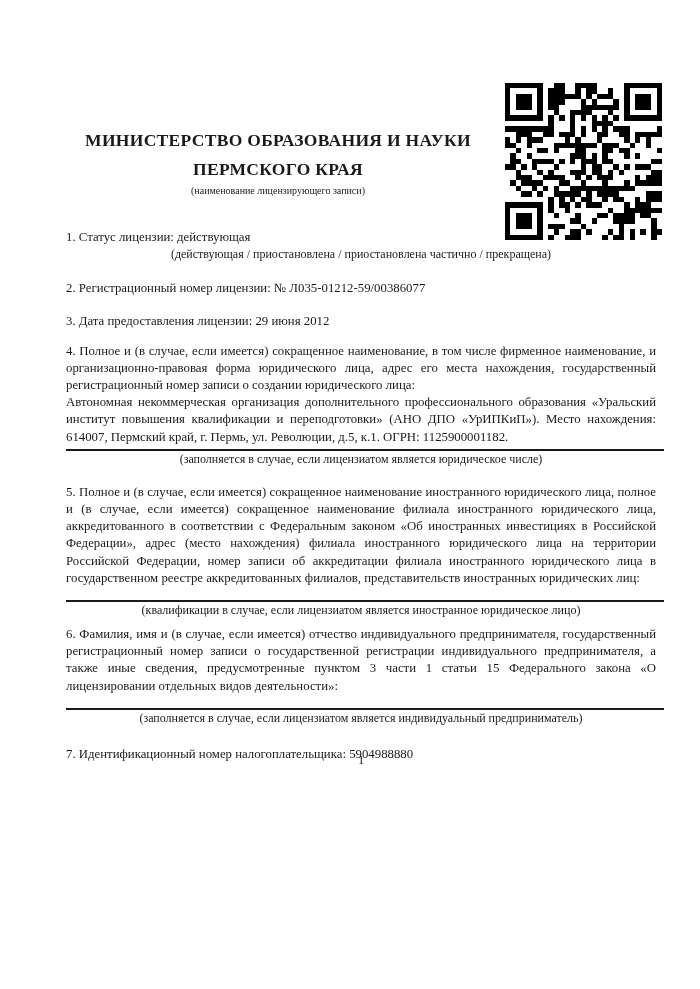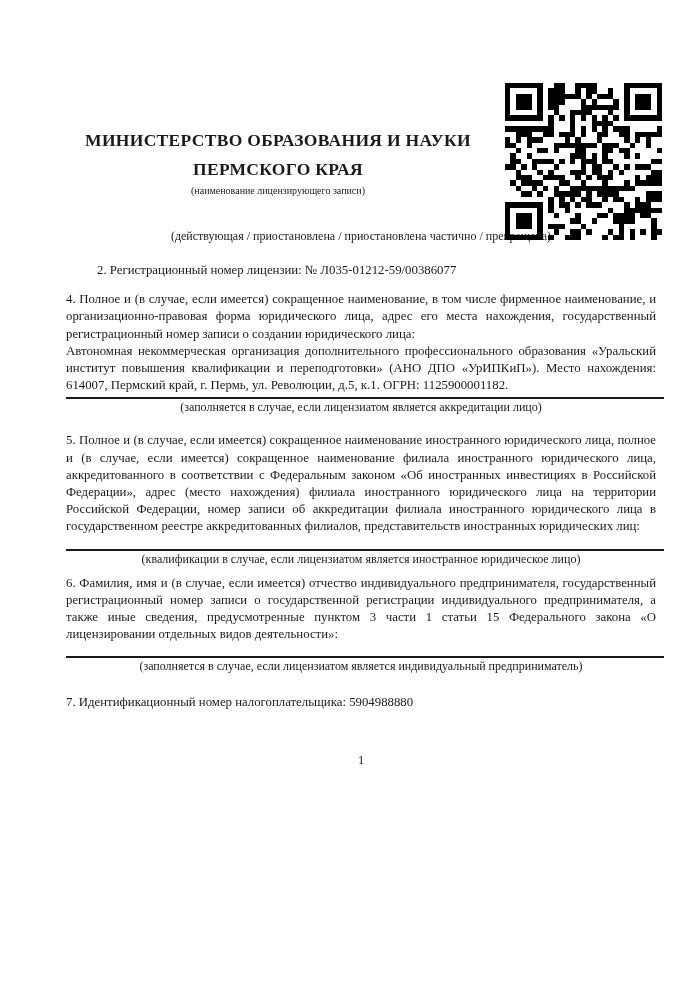--- a/index.html
+++ b/index.html
@@ -58,21 +58,21 @@
     line-height: 14px;
     text-align: center;
     margin-top: 1px;
   }
   .fill-line {
     border: none;
     border-top: 2px solid #1a1a1a;
     margin: 3px -8px 0 0;
   }
   #item-1 { margin-top: 31px; }
-  #item-2 { margin-top: 19px; margin-left: 31px; }
+  #item-2 { margin-top: 19px; }
   #item-3 { margin-top: 16px; }
   #item-4 { margin-top: 12px; font-family: Liberation Serif, serif; }
   #item-5 { margin-top: 18px; }
   #item-5 .fill-line { margin-top: 13px; }
   #item-6 { margin-top: 9px; }
   #item-6 .fill-line { margin-top: 13px; }
   #item-7 { margin-top: 21px; }
   .page-number {
     position: absolute;
     left: 66px;
@@ -509,33 +509,37 @@
       <rect x="13" y="28" width="1" height="1" fill="#000"></rect>
       <rect x="18" y="28" width="1" height="1" fill="#000"></rect>
       <rect x="20" y="28" width="1" height="1" fill="#000"></rect>
       <rect x="21" y="28" width="1" height="1" fill="#000"></rect>
       <rect x="23" y="28" width="1" height="1" fill="#000"></rect>
       <rect x="27" y="28" width="1" height="1" fill="#000"></rect>
     </svg>
 
 
   <div class="item" id="item-1">
+    <p>1. Статус лицензии: действующая</p>
     <div class="item-caption">(действующая / приостановлена / приостановлена частично / прекращена)</div>
   </div>
 
   <div class="item" id="item-2">
     <p>2. Регистрационный номер лицензии: № Л035-01212-59/00386077</p>
   </div>
 
+  <div class="item" id="item-3">
+    <p>3. Дата предоставления лицензии: 29 июня 2012</p>
+  </div>
 
   <div class="item" id="item-4">
     <p>4. Полное и (в случае, если имеется) сокращенное наименование, в том числе фирменное наименование, и организационно-правовая форма юридического лица, адрес его места нахождения, государственный регистрационный номер записи о создании юридического лица:</p>
     <p>Автономная некоммерческая организация дополнительного профессионального образования «Уральский институт повышения квалификации и переподготовки» (АНО ДПО «УрИПКиП»). Место нахождения: 614007, Пермский край, г. Пермь, ул. Революции, д.5, к.1. ОГРН: 1125900001182.</p>
     <hr class="fill-line">
-    <div class="item-caption">(заполняется в случае, если лицензиатом является аккредитации лицо)</div>
+    <div class="item-caption">(заполняется в случае, если лицензиатом является юридическое числе)</div>
   </div>
 
   <div class="item" id="item-5">
     <p>5. Полное и (в случае, если имеется) сокращенное наименование иностранного юридического лица, полное и (в случае, если имеется) сокращенное наименование филиала иностранного юридического лица, аккредитованного в соответствии с Федеральным законом «Об иностранных инвестициях в Российской Федерации», адрес (место нахождения) филиала иностранного юридического лица на территории Российской Федерации, номер записи об аккредитации филиала иностранного юридического лица в государственном реестре аккредитованных филиалов, представительств иностранных юридических лиц:</p>
     <hr class="fill-line">
     <div class="item-caption">(квалификации в случае, если лицензиатом является иностранное юридическое лицо)</div>
   </div>
 
   <div class="item" id="item-6">
     <p>6. Фамилия, имя и (в случае, если имеется) отчество индивидуального предпринимателя, государственный регистрационный номер записи о государственной регистрации индивидуального предпринимателя, а также иные сведения, предусмотренные пунктом 3 части 1 статьи 15 Федерального закона «О лицензировании отдельных видов деятельности»:</p>

